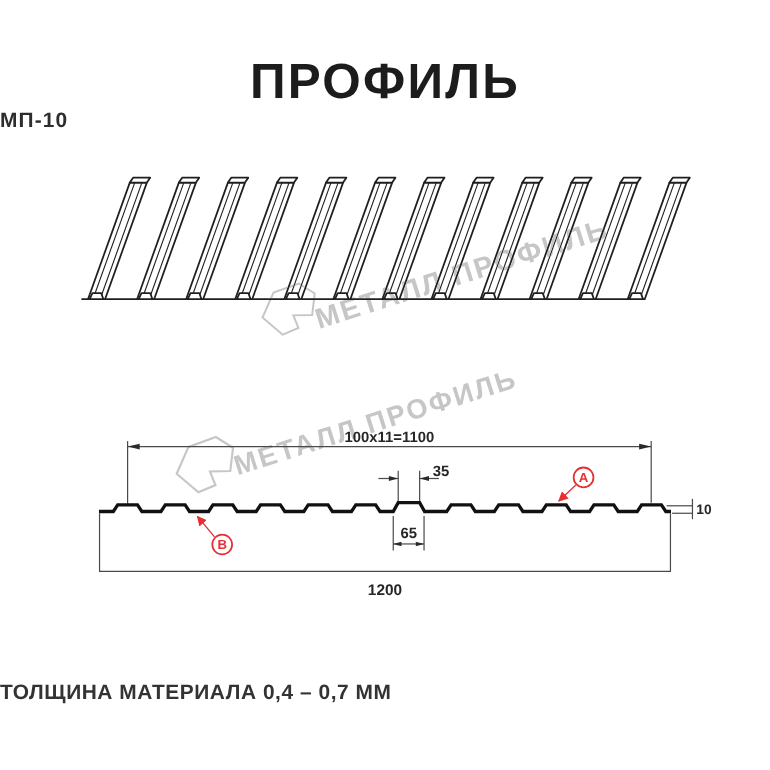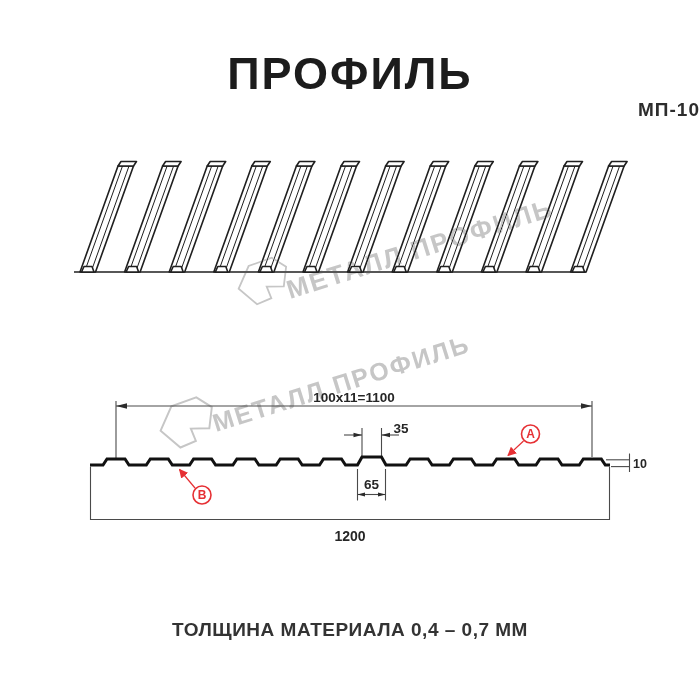--- a/index.html
+++ b/index.html
@@ -7,25 +7,25 @@
     width:700px;height:700px;position:relative;overflow:hidden;
     background:#ffffff;
     font-family:"Liberation Sans",sans-serif;
   }
   .abs-svg{position:absolute;left:0;top:0;pointer-events:none;}
   .title{
     position:absolute;top:48px;left:0;width:700px;text-align:center;
     font-size:45px;font-weight:800;letter-spacing:2px;color:#1c1c1c;
   }
   .subtitle{
-    position:absolute;top:99px;left:0;width:700px;text-align:right;
+    position:absolute;top:99px;left:0;width:700px;text-align:left;
     font-size:19px;font-weight:700;letter-spacing:1px;color:#2d2d2d;
   }
   .caption{
-    position:absolute;top:619px;left:0;width:700px;text-align:center;
+    position:absolute;top:619px;left:0;width:700px;
     font-size:19px;font-weight:600;letter-spacing:.5px;color:#333333;
   }
   .wm{mix-blend-mode:darken;}
   .wm-text{
     font-family:"Liberation Sans",sans-serif;font-weight:700;
     font-size:26px;letter-spacing:2px;fill:#c6c6c6;
   }
   .wm-shape{fill:none;stroke:#c6c6c6;stroke-width:1.8;}
   .sheet-line{fill:#ffffff;stroke:#1f1f1f;stroke-width:1.6;stroke-linejoin:round;}
   .sheet-thin{fill:none;stroke:#1f1f1f;stroke-width:1;}

